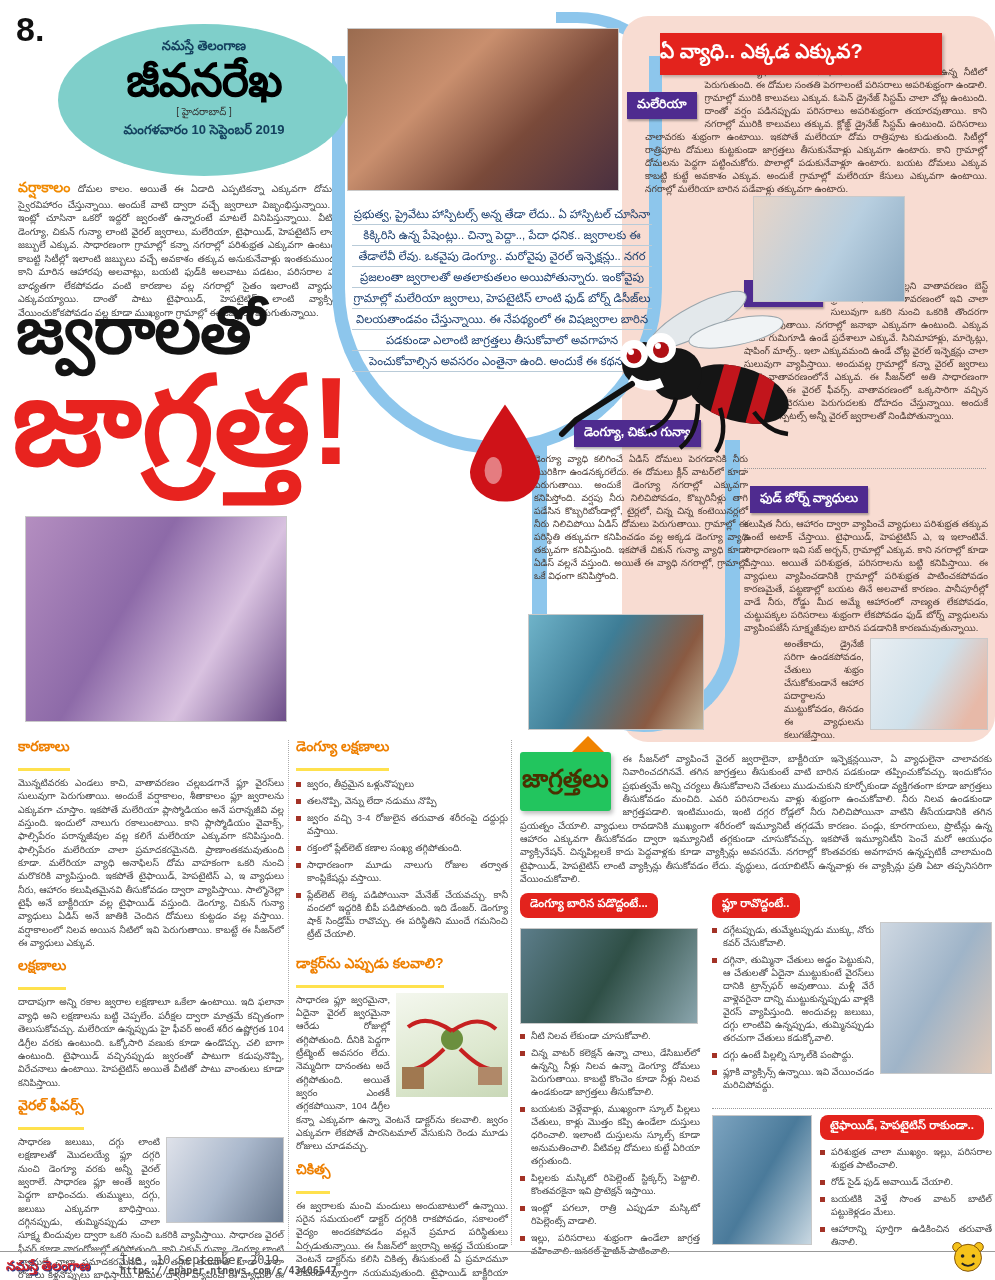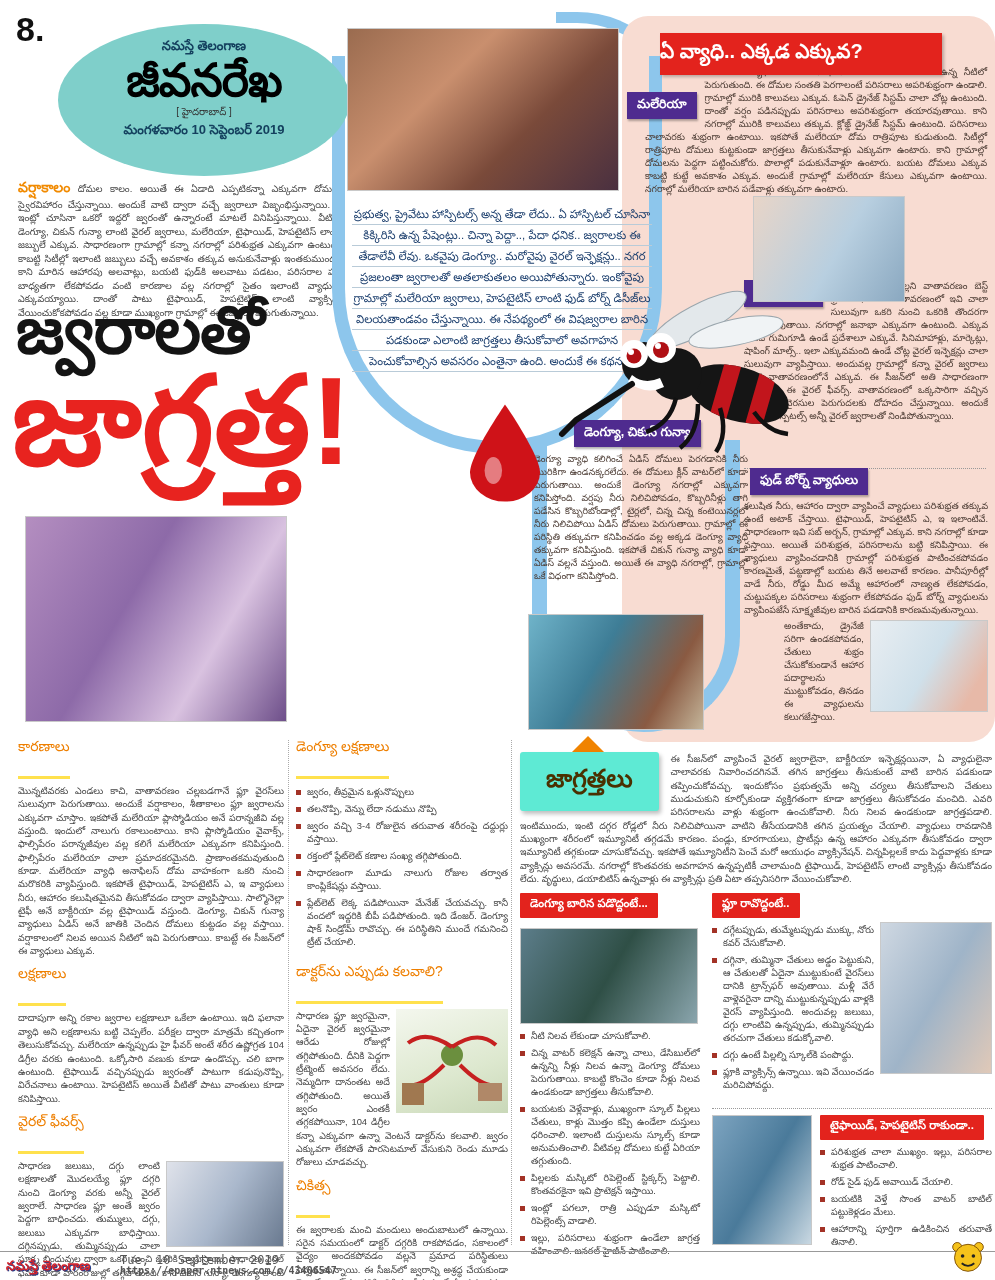--- a/index.html
+++ b/index.html
@@ -56,46 +56,46 @@
   .panel-title{left:660px;top:26px;width:282px;background:#e3231d;color:#fff;font-size:20px;
      font-weight:bold;text-align:left;padding:7px 0;z-index:4;box-shadow:2px 2px 3px rgba(0,0,0,.25);margin-top:7px;}
   .plabel{background:#4f2b8f;color:#fff;font-weight:bold;font-size:12.5px;padding:5px 10px;
      display:inline-block;box-shadow:1px 2px 2px rgba(0,0,0,.3);}
   .ptext{font-size:9.3px;line-height:1.4;text-align:justify;color:#4a3a32;}
   .malaria{left:645px;top:66px;width:342px;z-index:2;}
   .malaria .plabel{float:left;margin:26px 8px 4px -18px;}
   .viralblk{left:744px;top:280px;width:244px;z-index:2;}
   .viralblk .plabel{float:left;margin:0 8px 3px 0;}
   .pdot{left:744px;top:468px;width:242px;border-top:1px dotted #999;z-index:2;}
-  .foodblk{left:744px;top:468px;width:244px;z-index:2;}
+  .foodblk{left:744px;top:486px;width:244px;z-index:2;}
   .foodblk .plabel{display:inline-block;margin:0 0 5px 6px;}
   .fb-row{display:flex;gap:6px;margin-top:3px;}
   .dengblk{left:534px;top:420px;width:214px;z-index:2;}
   .dengblk .plabel{margin:0 0 6px 40px;}
   .mosq{left:548px;top:282px;width:250px;height:180px;z-index:5;}
   
-  .sec-h{color:#ee7f00;font-size:14px;font-weight:normal;display:inline-block;
-     border-bottom:3px solid #ffe14d;padding-bottom:18px;margin:8px 0 5px;}
+  .sec-h{color:#ee7f00;font-size:14px;font-weight:bold;display:inline-block;
+     border-bottom:3px solid #ffe14d;padding-bottom:10px;margin:8px 0 5px;}
   .btxt{font-size:9.4px;line-height:1.42;text-align:justify;color:#444;}
   .col1{left:18px;top:730px;width:266px;}
   .col2{left:296px;top:730px;width:212px;}
   .col3{left:520px;top:736px;width:472px;}
   .vd{border-left:1px dotted #aaa;width:0;z-index:1;}
   .vd1{left:288px;top:740px;height:505px;}
   .vd2{left:511px;top:740px;height:505px;}
   ul.bul{margin:2px 0 6px;padding:0;list-style:none;}
   ul.bul li{font-size:9.4px;line-height:1.38;margin:0 0 4px;padding-left:11px;position:relative;color:#444;text-align:justify;}
   ul.bul li::before{content:"";position:absolute;left:0;top:4px;width:5px;height:5px;background:#a33226;}
   
   .tri{width:0;height:0;border-left:16px solid transparent;border-right:16px solid transparent;
      border-bottom:16px solid #f08300;margin-left:52px;}
-  .caution-box{float:left;background:#5eead4;color:#4a3000;font-size:25px;font-weight:bold;
-     padding:12px 26px;margin:0 12px 4px 0;border-radius:3px;box-shadow:2px 3px 4px rgba(0,0,0,.25);}
+  .caution-box{float:left;background:#22c55e;color:#4a3000;font-size:25px;font-weight:bold;
+     padding:12px 2px;margin:0 12px 4px 0;border-radius:3px;box-shadow:2px 3px 4px rgba(0,0,0,.25);}
   .red-h{background:#e3231d;color:#fff;font-weight:bold;font-size:11.5px;padding:4px 10px 5px;
-     display:inline-block;border-radius:1px;margin-bottom:4px;}
+     display:inline-block;border-radius:8px;margin-bottom:4px;}
   .prev-grid{display:flex;gap:12px;margin-top:8px;clear:both;}
   .pg-left{width:180px;flex:none;}
   .pg-right{flex:1;}
   .flu-row{display:flex;gap:6px;}
   .dotted-h{border-top:1px dotted #999;margin:6px 0 6px;}
   .typ-row{display:flex;gap:8px;}
   
   .foot-line{left:0;top:1251px;width:995px;border-top:1px solid #999;}
   .foot-logo{left:6px;top:1258px;font-size:13px;font-weight:bold;color:#d3222a;text-shadow:1px 1px 0 #27408b;}
   .foot-date{left:120px;top:1253px;font-family:"DejaVu Sans Mono","Liberation Mono",monospace;font-size:12px;color:#555;}

